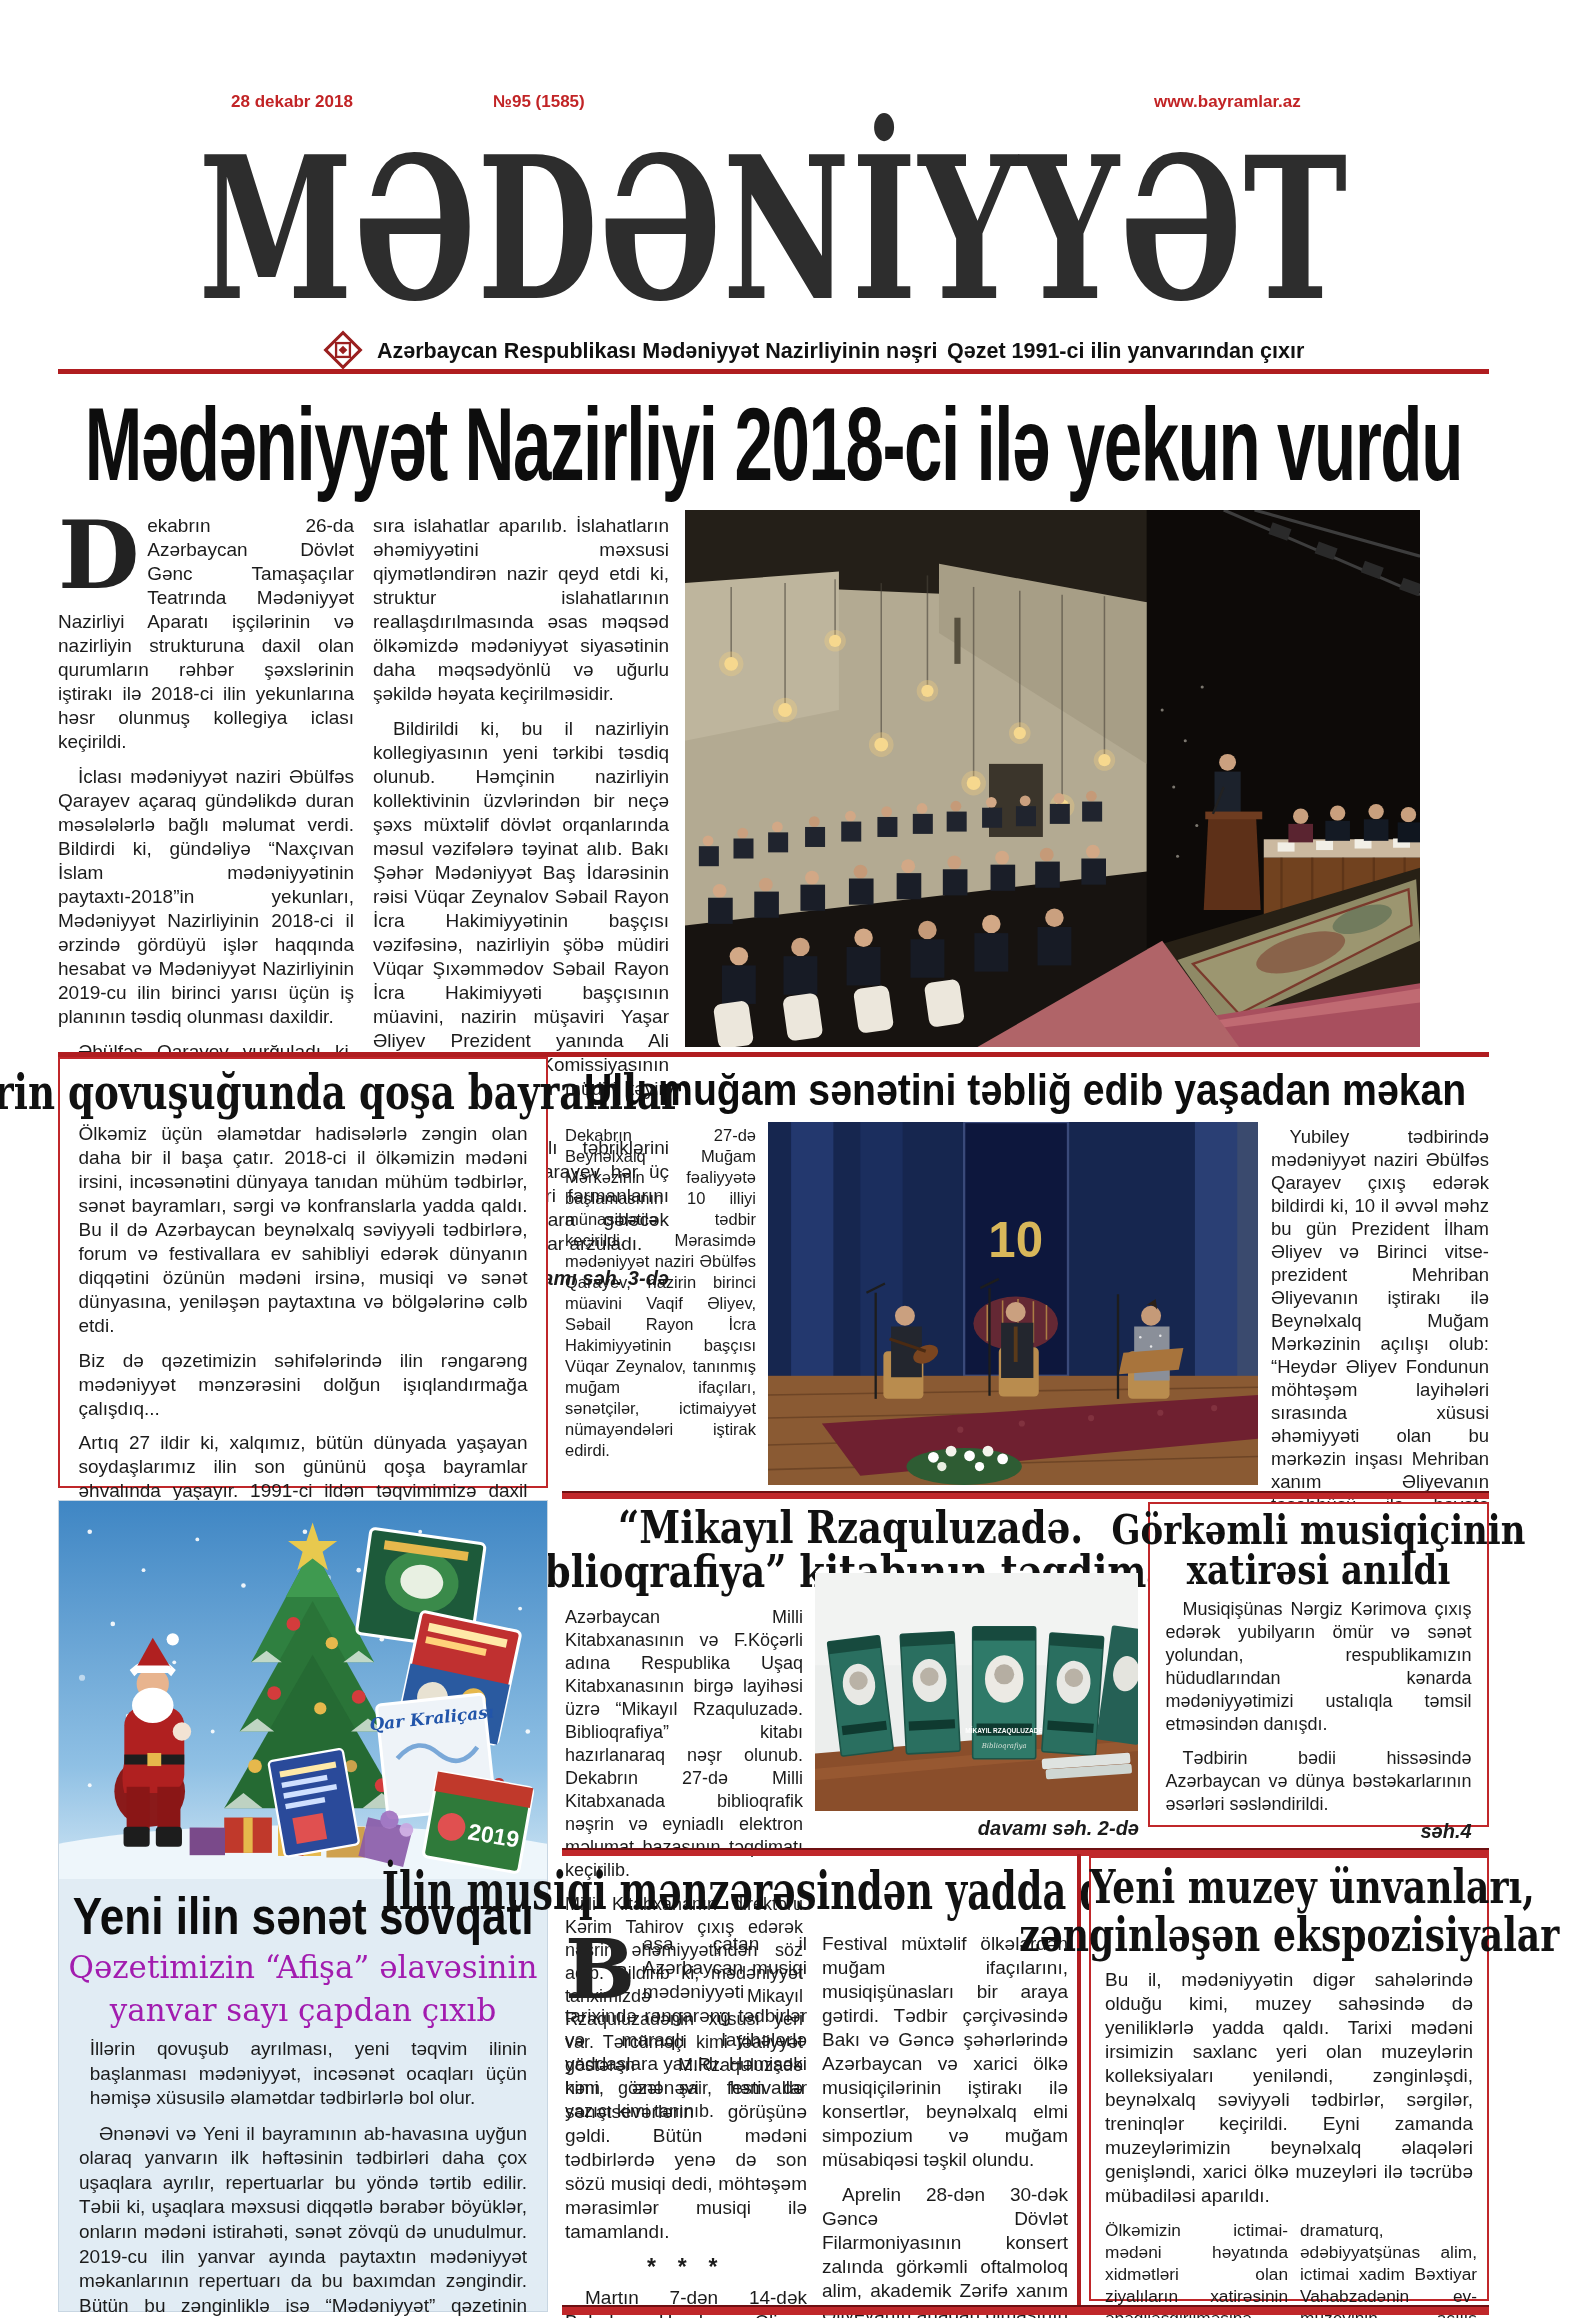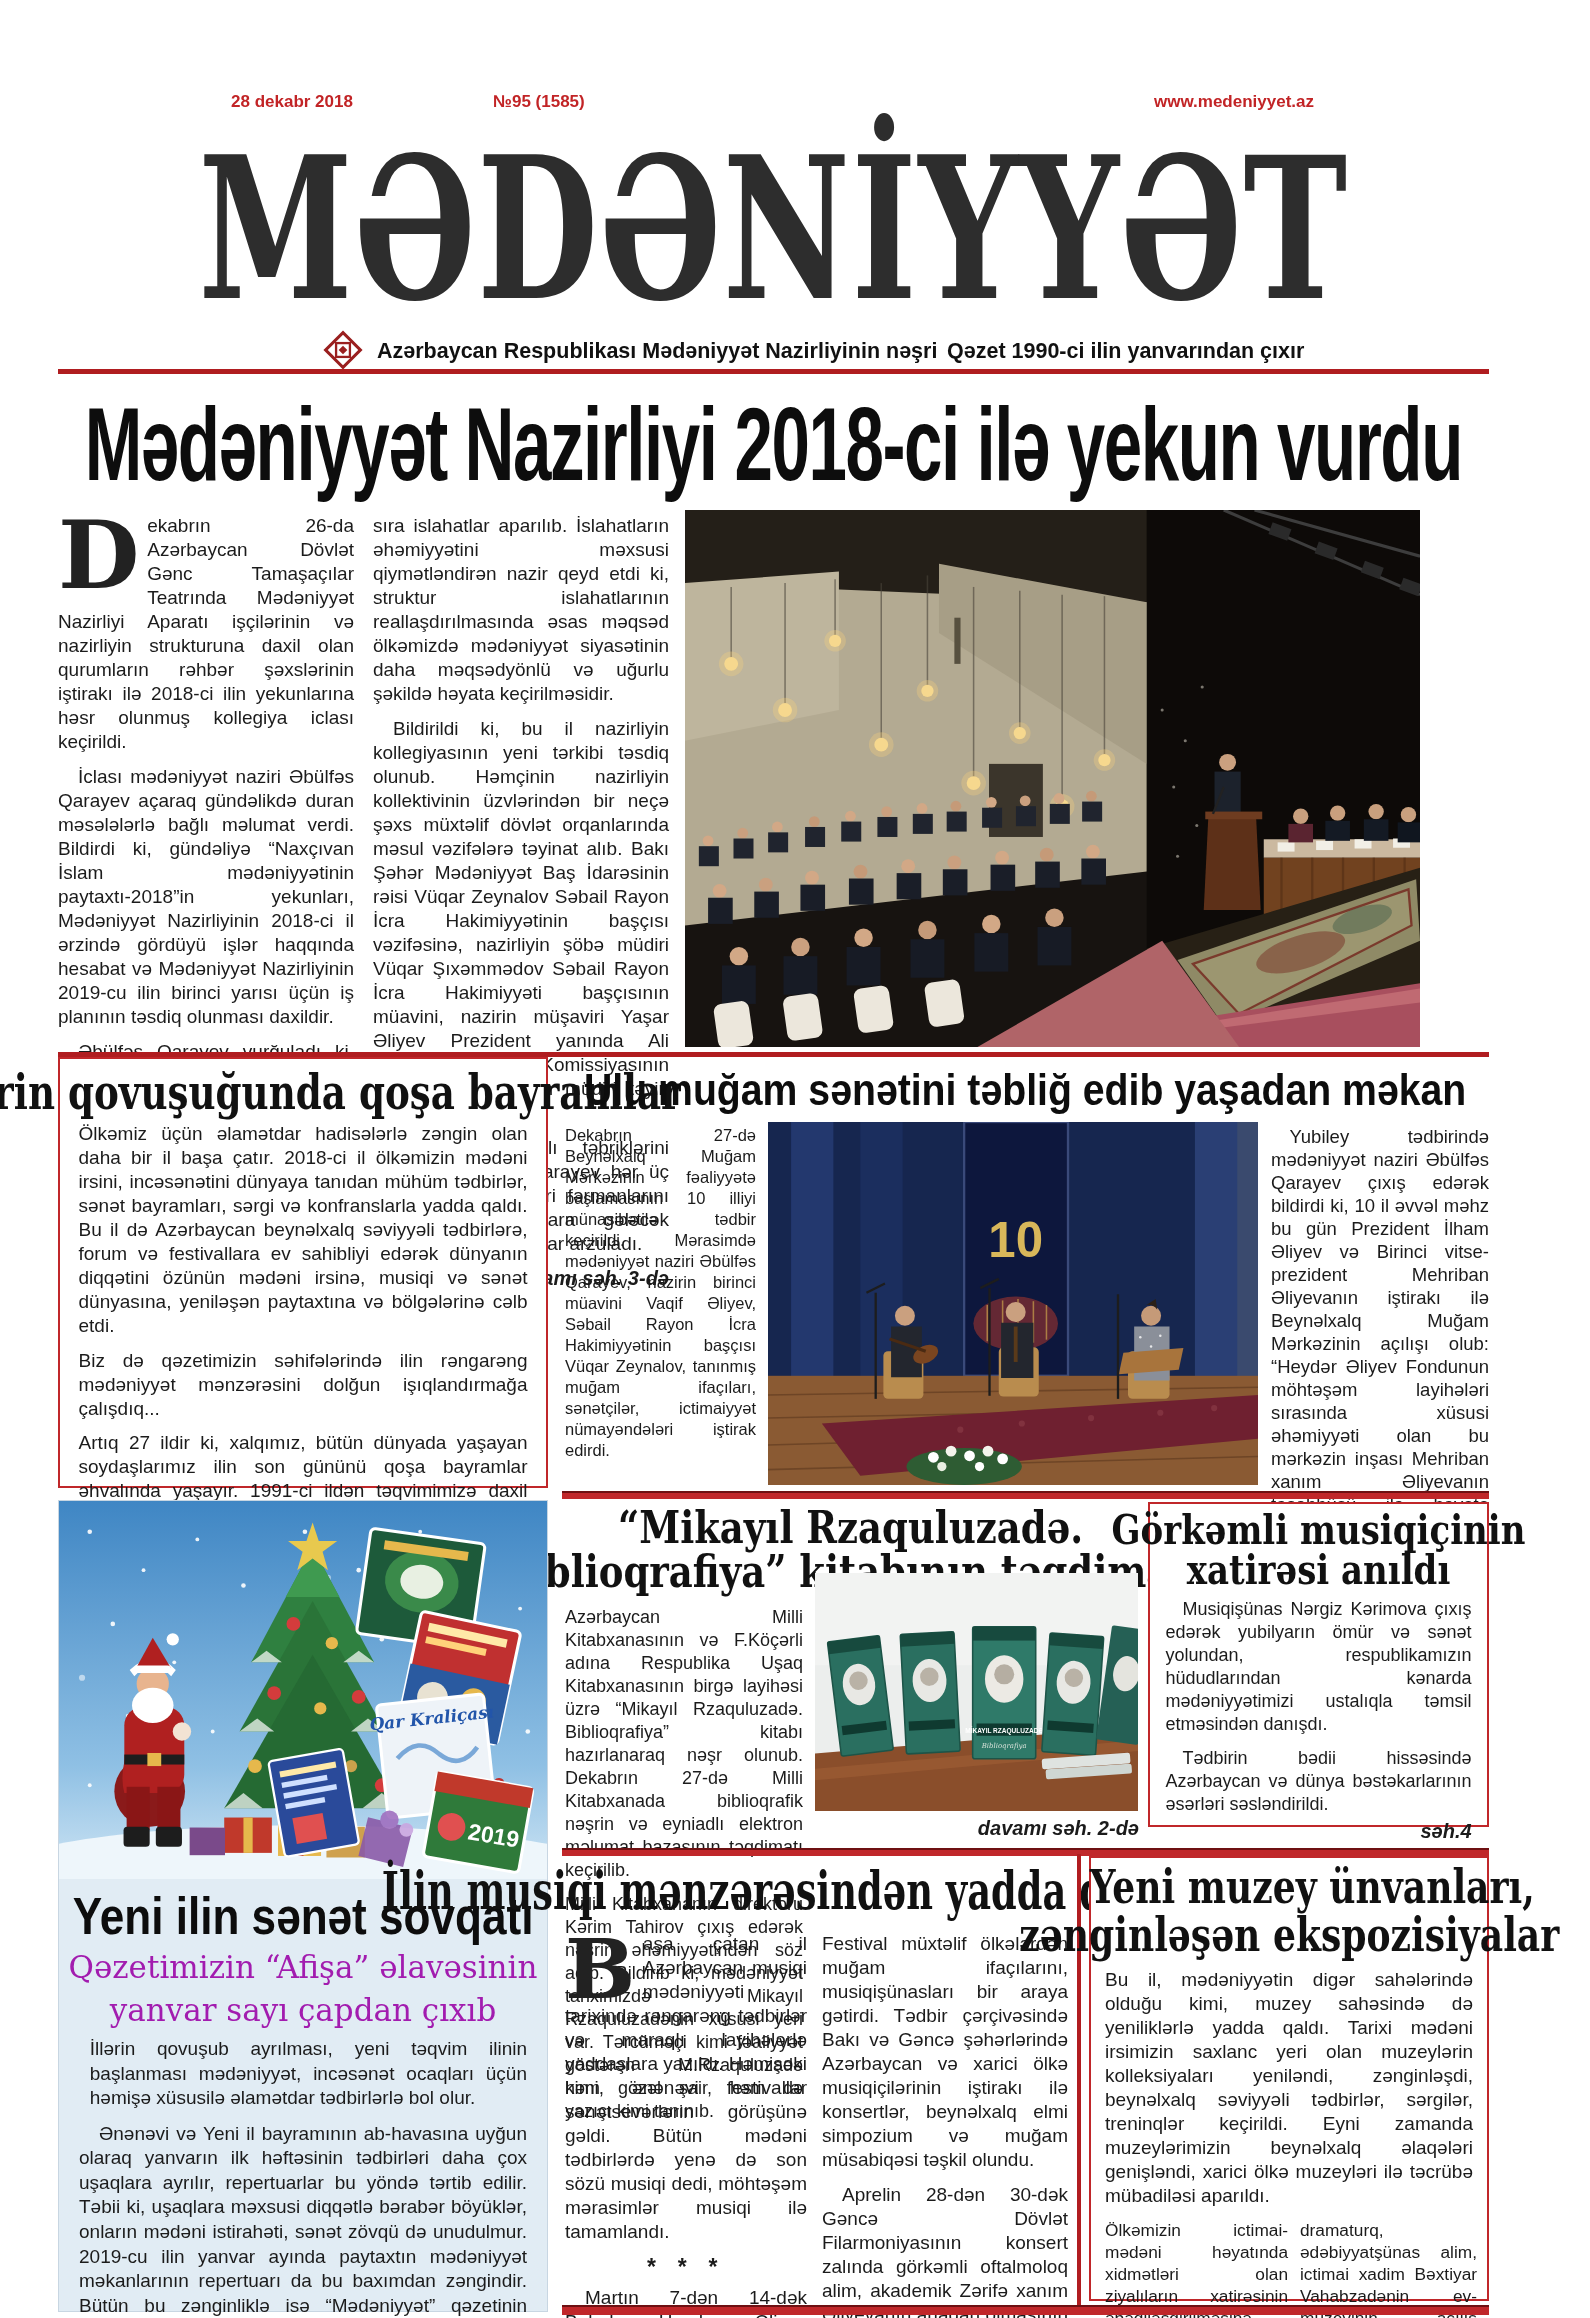--- a/index.html
+++ b/index.html
@@ -29,35 +29,35 @@
   .fancy{font-family:"DejaVu Serif",serif;color:#a21caf;}
   svg{display:block;}
 </style>
 </head>
 <body>
 
 <div class="abs" style="left:58px;top:92px;width:1431px;">
   <div style="position:relative;height:46px;">
     <span class="datebar abs" style="left:173px;top:0;">28 dekabr 2018</span>
     <span class="datebar abs" style="left:435px;top:0;">№95 (1585)</span>
-    <span class="datebar abs" style="left:1096px;top:0;">www.medeniyyet.az</span>
+    <span class="datebar abs" style="left:1096px;top:0;">www.bayramlar.az</span>
   </div>
   <div class="hwrap" style="height:181px;">
     <span class="hscale mast-title">MƏDƏNİYYƏT</span>
   </div>
   <div style="position:relative;height:54px;margin-top:10.8px;">
     <span class="abs" style="left:265px;top:0;width:40px;height:40px;">
       <svg viewBox="0 0 52 52" width="40" height="40">
         <rect x="10" y="10" width="32" height="32" fill="none" stroke="#9a1f1f" stroke-width="4" transform="rotate(45 26 26)"></rect>
         <rect x="17" y="17" width="18" height="18" fill="none" stroke="#9a1f1f" stroke-width="3"></rect>
         <rect x="22" y="22" width="8" height="8" fill="#9a1f1f" transform="rotate(45 26 26)"></rect>
       </svg>
     </span>
     <span class="pubrow abs" style="left:319px;top:9.2px;">Azərbaycan Respublikası Mədəniyyət Nazirliyinin nəşri</span>
-    <span class="pubrow abs" style="left:889px;top:9.2px;">Qəzet 1990-ci ilin yanvarından çıxır</span>
+    <span class="pubrow abs" style="left:889px;top:9.2px;">Qəzet 1991-ci ilin yanvarından çıxır</span>
   </div>
 </div>
 
 <div class="abs rule" style="left:58px;top:369px;width:1431px;height:4.6px;"></div>
 
 <div class="abs hwrap" style="left:58px;top:382px;width:1431px;height:123px;">
   <span class="hscale main-head">Mədəniyyət Nazirliyi 2018-ci ilə yekun vurdu</span>
 </div>
 
 <div class="abs body-txt just" style="left:58px;top:514px;width:296px;font-size:19px;line-height:24px;">

